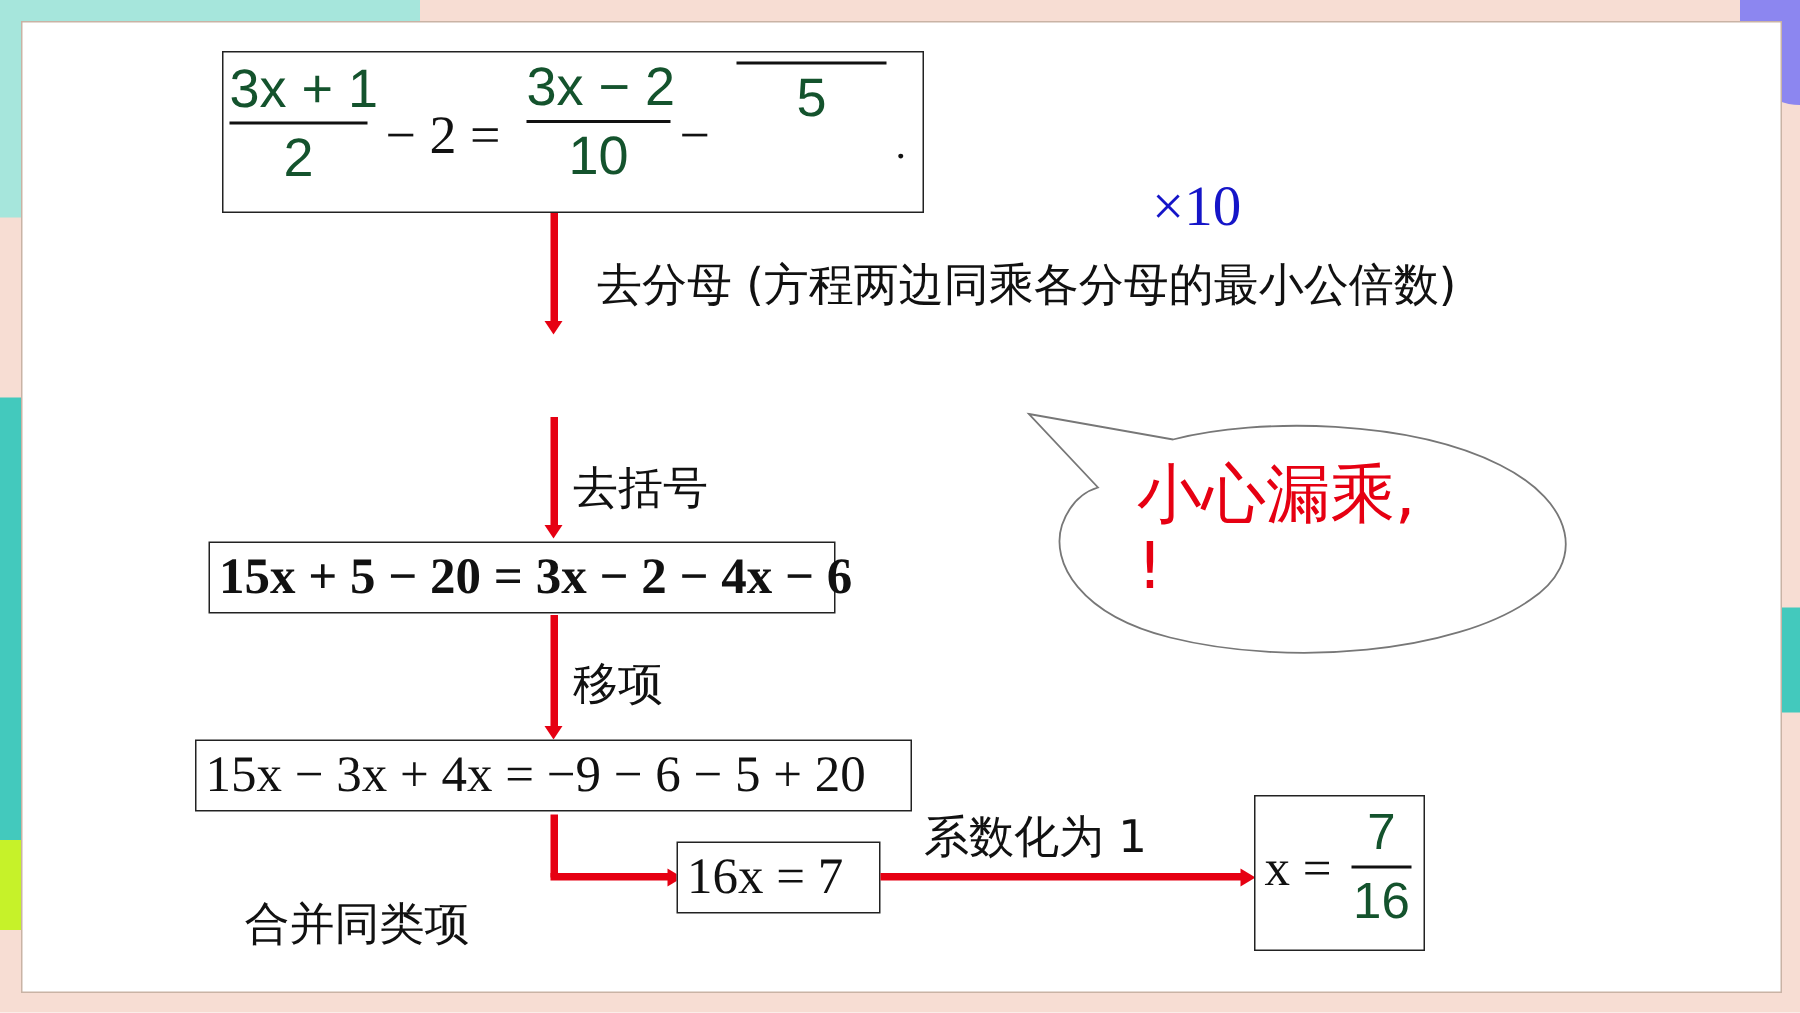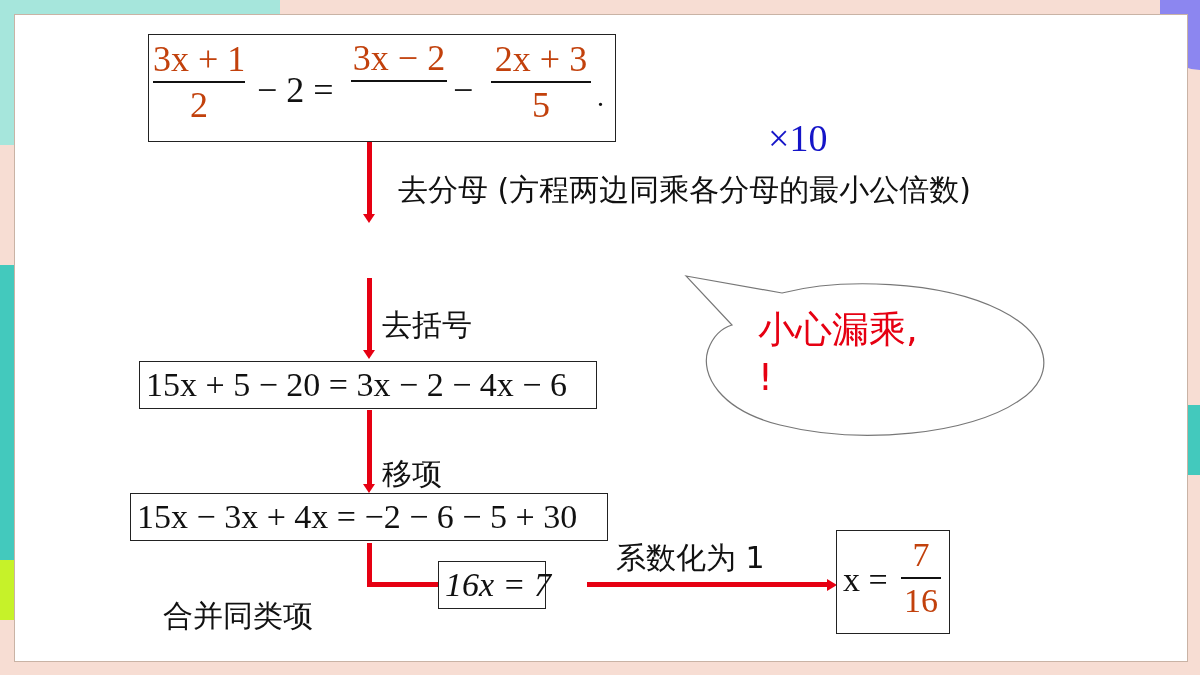--- a/index.html
+++ b/index.html
@@ -10,31 +10,31 @@
   .bg-teal-left { position:absolute; left:0; top:265px; width:14px; height:295px; background:#43c9bd; }
   .bg-lime-left { position:absolute; left:0; top:560px; width:14px; height:60px; background:#c6f229; }
   .bg-purple { position:absolute; left:1160px; top:0; width:40px; height:70px;
          background:#8c86f0; border-radius:0 0 0 40px; }
   .bg-teal-right { position:absolute; left:1188px; top:405px; width:12px; height:70px; background:#43c9bd; }
   .paper { position:absolute; left:14px; top:14px; width:1174px; height:648px;
            background:#fff; border:1px solid #c9b3a5; box-sizing:border-box; }
   .box { position:absolute; border:1.5px solid #222; background:#fff; box-sizing:border-box;
          font-family:"Liberation Serif", serif; color:#111; white-space:nowrap; }
   .expr { position:absolute; font-family:"Liberation Serif", serif; font-size:36px; color:#111; white-space:nowrap; }
-  .frac { position:absolute; text-align:center; font-family:Liberation Serif, serif; font-size:36px; color:#c2410c; }
+  .frac { position:absolute; text-align:center; font-family:Liberation Sans, sans-serif; font-size:36px; color:#14532d; }
   .frac .num { display:block; line-height:40px; }
   .frac .bar { display:block; height:2px; background:#111; margin:2px 0; }
   .frac .den { display:block; line-height:40px; }
   .label { position:absolute; font-size:30px; color:#111; white-space:nowrap; font-family:"DejaVu Sans", sans-serif; }
   .vline { position:absolute; width:5px; background:#e60012; }
   .hline { position:absolute; height:5px; background:#e60012; }
   .ahead-down { position:absolute; width:0; height:0; border-left:6px solid transparent; border-right:6px solid transparent; border-top:9px solid #e60012; }
   .ahead-right { position:absolute; width:0; height:0; border-top:6px solid transparent; border-bottom:6px solid transparent; border-left:10px solid #e60012; }
   .times10 { position:absolute; left:768px; top:116px; font-family:"Liberation Serif", serif; font-size:38px; color:#1515c8; }
-  .bubble-text { position:absolute; font-size:37px; color:#e60012; line-height:56px; font-family:"DejaVu Sans", sans-serif; }
+  .bubble-text { position:absolute; font-size:43px; color:#e60012; line-height:56px; font-family:"DejaVu Sans", sans-serif; }
 </style>
 </head>
 <body>
 
 <div class="bg-teal-top"></div>
 <div class="bg-teal-left"></div>
 <div class="bg-lime-left"></div>
 <div class="bg-purple"></div>
 <div class="bg-teal-right"></div>
 
@@ -43,58 +43,58 @@
 <div class="box" style="left:148px;top:34px;width:468px;height:108px;">
   <div class="frac" style="left:4px;top:4px;width:92px;">
     <span class="num">3x + 1</span>
     <span class="bar"></span>
     <span class="den">2</span>
   </div>
   <div class="expr" style="left:108px;top:34px;">− 2 =</div>
   <div class="frac" style="left:202px;top:3px;width:96px;">
     <span class="num">3x − 2</span>
     <span class="bar"></span>
+    <span class="den">10</span>
   </div>
   <div class="expr" style="left:304px;top:34px;">−</div>
   <div class="frac" style="left:342px;top:4px;width:100px;">
-    <span class="num">2x + 3</span>
     <span class="bar"></span>
     <span class="den">5</span>
   </div>
   <div class="expr" style="left:448px;top:46px;font-size:28px;">.</div>
 </div>
 
 <div class="times10">×10</div>
 
 <div class="vline" style="left:367px;top:142px;height:74px;"></div>
 <div class="ahead-down" style="left:363px;top:214px;"></div>
 <div class="label" style="left:382px;top:170px;margin-left:16px;">去分母 (方程两边同乘各分母的最小公倍数)</div>
 
 <div class="vline" style="left:367px;top:278px;height:74px;"></div>
 <div class="ahead-down" style="left:363px;top:350px;"></div>
 <div class="label" style="left:382px;top:305px;">去括号</div>
 
-<div class="box" style="left:139px;top:361px;width:458px;height:48px;">
+<div class="box" style="left:139px;top:361px;width:418px;height:48px;font-weight:bold;">
   <div class="expr" style="left:6px;top:4px;font-size:34px;">15x + 5 − 20 = 3x − 2 − 4x − 6</div>
 </div>
 
 <div class="vline" style="left:367px;top:410px;height:76px;"></div>
 <div class="ahead-down" style="left:363px;top:484px;"></div>
-<div class="label" style="left:382px;top:454px;">移项</div>
+<div class="label" style="left:382px;top:436px;">移项</div>
 
 <div class="box" style="left:130px;top:493px;width:478px;height:48px;">
-  <div class="expr" style="left:6px;top:4px;font-size:34px;">15x − 3x + 4x = −2 − 6 − 5 + 30</div>
+  <div class="expr" style="left:6px;top:4px;font-size:34px;">15x − 3x + 4x = −9 − 6 − 5 + 20</div>
 </div>
 
 <div class="vline" style="left:367px;top:543px;height:42px;"></div>
 <div class="hline" style="left:367px;top:582px;width:79px;"></div>
 <div class="ahead-right" style="left:445px;top:579px;"></div>
 <div class="label" style="left:163px;top:596px;">合并同类项</div>
 
-<div class="box" style="left:438px;top:561px;width:108px;height:48px;font-style:italic;">
+<div class="box" style="left:451px;top:561px;width:136px;height:48px;">
   <div class="expr" style="left:6px;top:4px;font-size:34px;">16x = 7</div>
 </div>
 
 <div class="hline" style="left:587px;top:582px;width:242px;"></div>
 <div class="ahead-right" style="left:827px;top:579px;"></div>
 <div class="label" style="left:616px;top:538px;">系数化为 1</div>
 
 <div class="box" style="left:836px;top:530px;width:114px;height:104px;">
   <div class="expr" style="left:6px;top:30px;font-size:34px;">x =</div>
   <div class="frac" style="left:64px;top:4px;width:40px;font-size:34px;">

